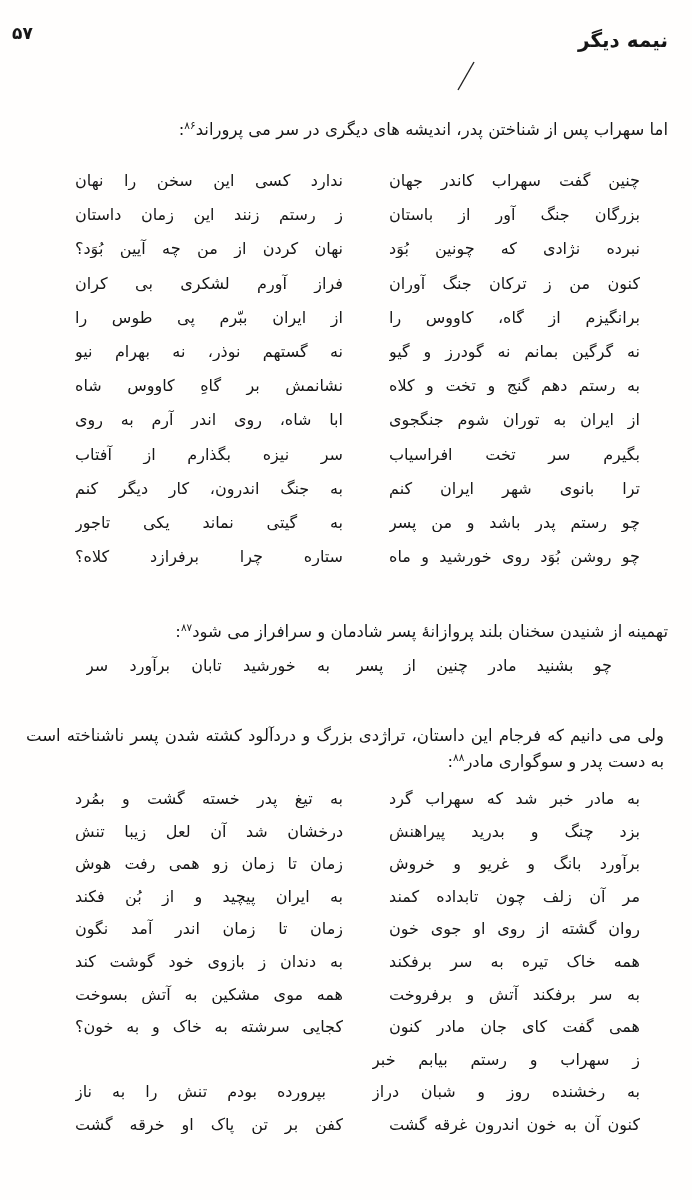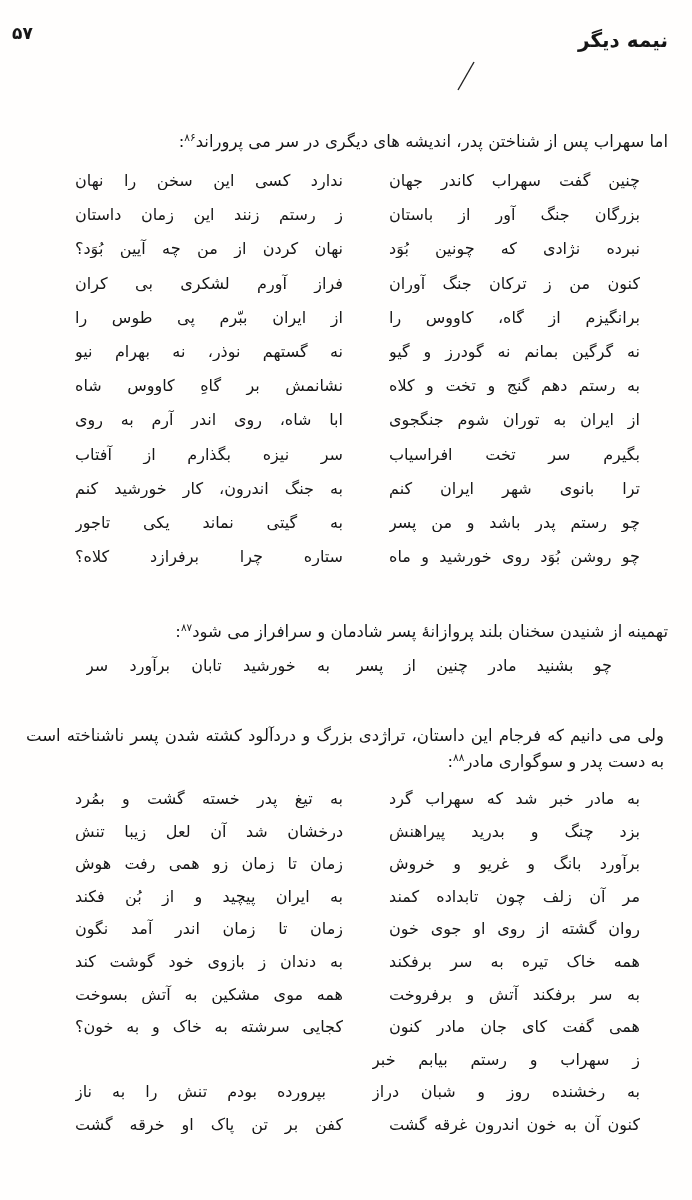--- a/index.html
+++ b/index.html
@@ -7,21 +7,21 @@
     position:relative; width:692px; height:1200px; background:#fffefd;
     font-family:"DejaVu Sans", sans-serif; color:#161616; direction:rtl;
     overflow:hidden;
   }
   .journal-title { position:absolute; top:20px; right:24px; font-size:20px; font-weight:bold; letter-spacing:0;margin-top:8px; }
   .page-number  { position:absolute; top:23px; left:12px;  font-size:17px; font-weight:bold; letter-spacing:2px; }
   .slash-mark   { position:absolute; top:60px; left:455px; width:22px; height:32px; }
 
   .prose { position:absolute; right:24px; left:24px; font-size:16.5px; line-height:1.6; text-align:right; }
   .prose sup { font-size:10.5px; line-height:0; }
-  .prose-intro    { top:112px; }
+  .prose-intro    { top:100px; }
   .prose-tahmineh { top:602px; }
   .prose-tragedy  { top:706px; right:28px; left:26px; text-align:justify; text-align-last:right; }
 
   .poem { position:absolute; right:52px; left:75px; }
   .poem-1 { top:171px; }
   .poem-2 { top:789px; }
   .couplet { display:flex; justify-content:space-between; align-items:baseline; height:34.2px; }
   .poem-2 .couplet { height:32.6px; }
   .single-couplet { position:absolute; top:656px; right:80px; left:86px; }
   .single-couplet .couplet { height:34px; }
@@ -77,21 +77,21 @@
     <div class="couplet">
         <span class="hem hem-r">از ایران به توران شوم جنگجوی</span>
         <span class="hem hem-l">ابا شاه، روی اندر آرم به روی</span>
       </div>
     <div class="couplet">
         <span class="hem hem-r">بگیرم سر تخت افراسیاب</span>
         <span class="hem hem-l">سر نیزه بگذارم از آفتاب</span>
       </div>
     <div class="couplet">
         <span class="hem hem-r">ترا بانوی شهر ایران کنم</span>
-        <span class="hem hem-l">به جنگ اندرون، کار خورشید کنم</span>
+        <span class="hem hem-l">به جنگ اندرون، کار دیگر کنم</span>
       </div>
     <div class="couplet">
         <span class="hem hem-r">چو رستم پدر باشد و من پسر</span>
         <span class="hem hem-l">به گیتی نماند یکی تاجور</span>
       </div>
     <div class="couplet">
         <span class="hem hem-r">چو روشن بُوَد روی خورشید و ماه</span>
         <span class="hem hem-l">ستاره چرا برفرازد کلاه؟</span>
       </div>
   </div>

